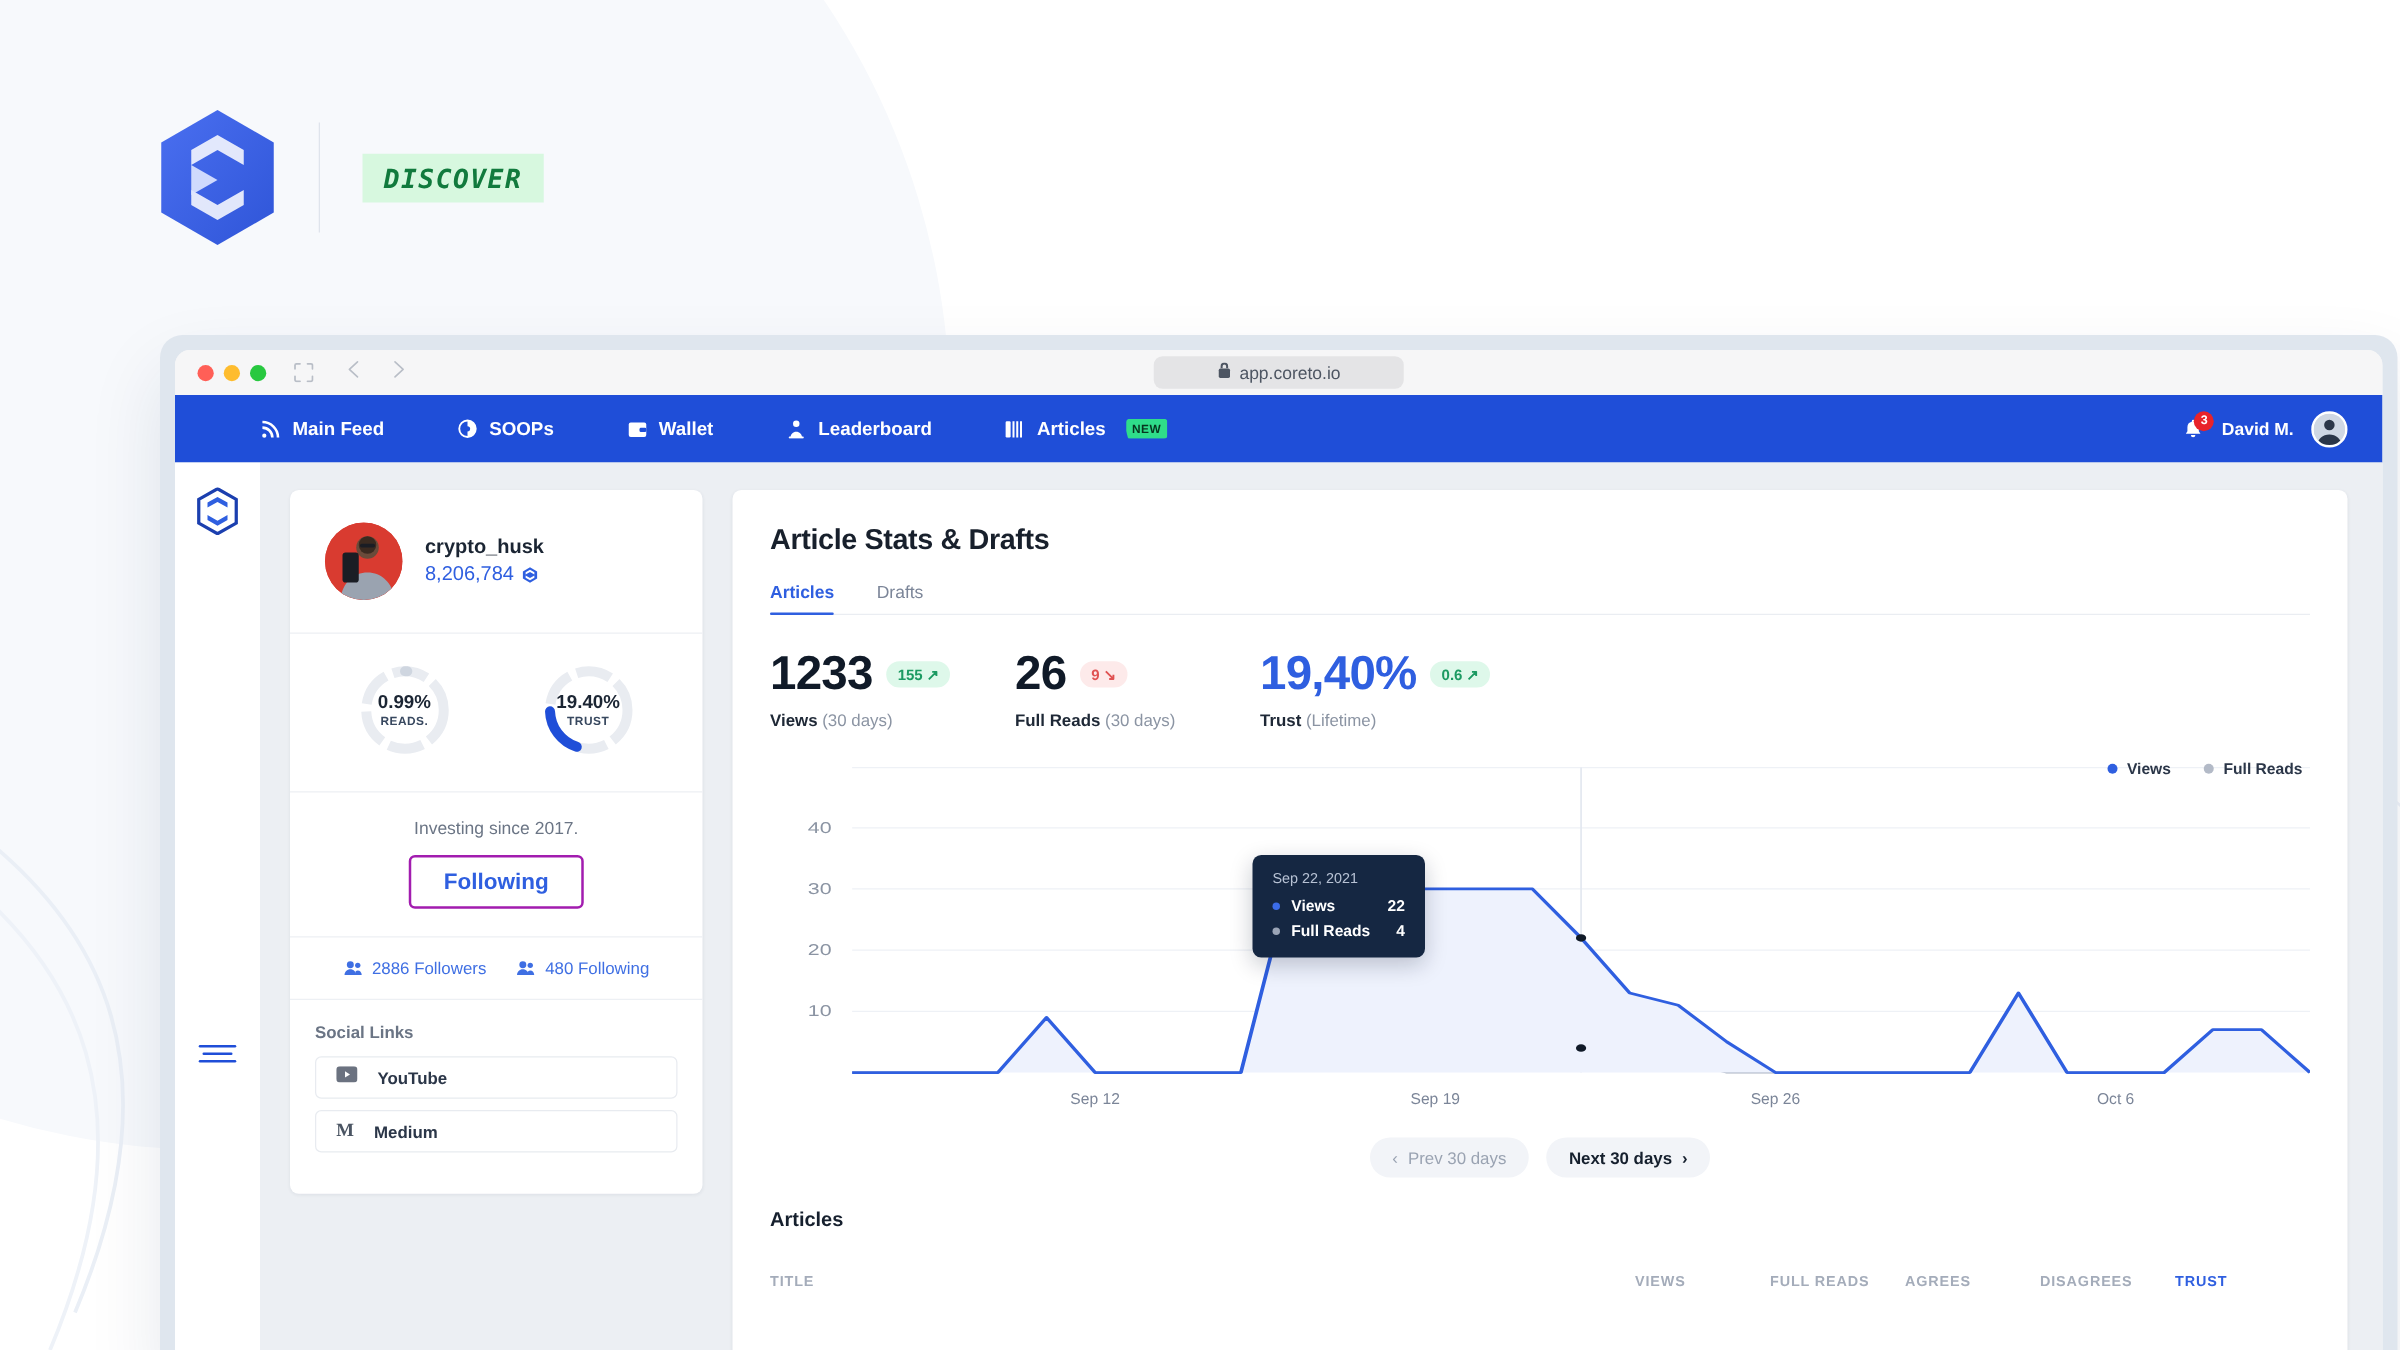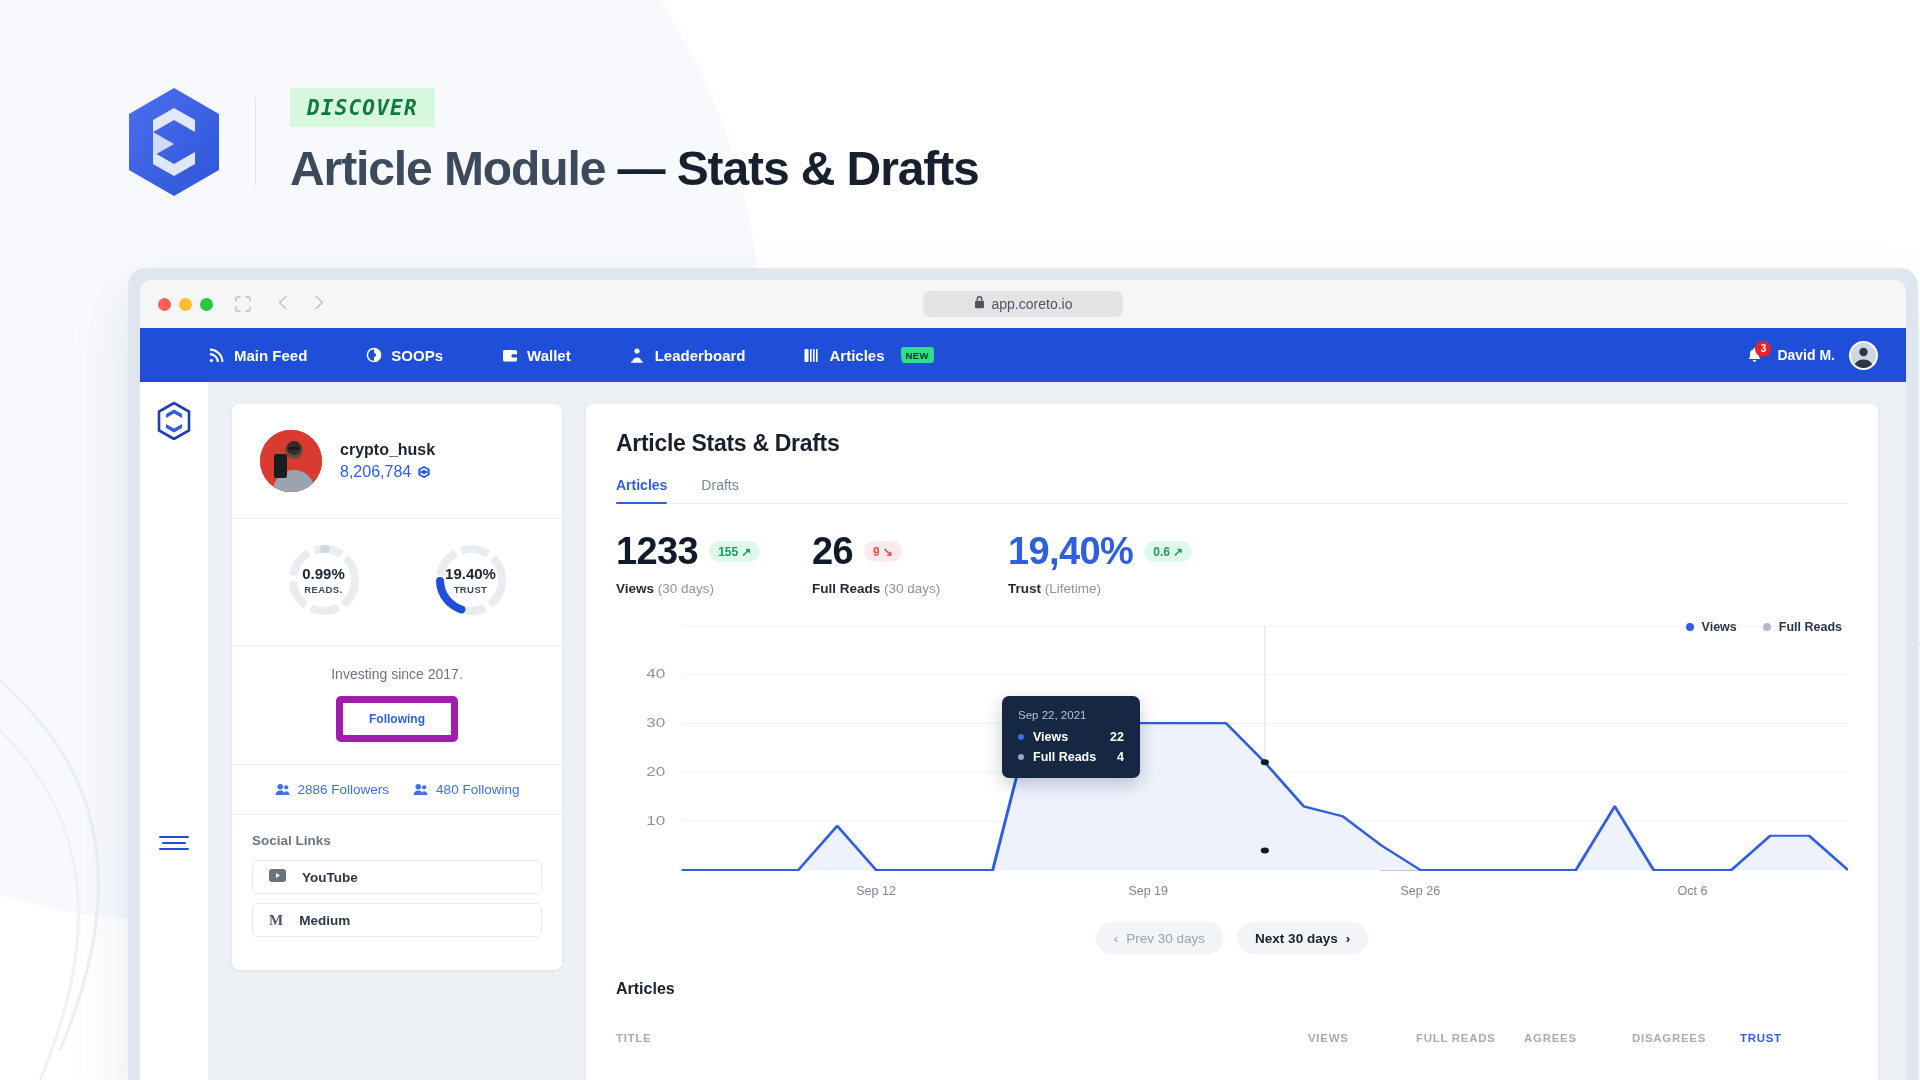--- a/index.html
+++ b/index.html
@@ -79,21 +79,21 @@
   }
   .browser {
     width: 100%; height: 100%;
     background: #f7f7f8;
     border-radius: 12px 12px 0 0;
     overflow: hidden;
     display: flex; flex-direction: column;
   }
 
   .browser-bar {
-    height: 48px; flex: none;
+    height: 36px; flex: none;
     background: #f6f6f7;
     display: flex; align-items: center;
     padding: 0 18px;
     position: relative;
   }
   .dots { display: flex; gap: 8px; align-items: center; }
   .dot { width: 13px; height: 13px; border-radius: 50%; }
   .dot.r { background: #ff5f57; }
   .dot.y { background: #febc2e; }
   .dot.g { background: #28c840; }
@@ -196,22 +196,22 @@
   .gauge { width: 78px; height: 78px; position: relative; }
   .gauge-txt {
     position: absolute; inset: 0; display: flex; flex-direction: column;
     align-items: center; justify-content: center; gap: 2px;
   }
   .gauge-val { font-size: 15px; font-weight: 700; color: #1b2533; }
   .gauge-lbl { font-size: 9.5px; font-weight: 700; color: #38485f; letter-spacing: .4px; }
   .pc-bio { text-align: center; font-size: 14px; color: #6b7585; padding: 20px 20px 0 20px;}
   .follow-wrap { display: flex; justify-content: center; padding: 14px 20px 22px 20px; }
   .btn-follow {
-    border: 7px solid #a21caf; color: #2f5fe0; background: #fff;
-    border-radius: 5px; padding: 9px 26px; font-size: 12px; font-weight: 700;
+    border: 2px solid #a21caf; color: #2f5fe0; background: #fff;
+    border-radius: 5px; padding: 9px 26px; font-size: 18px; font-weight: 700;
     cursor: pointer;
   }
   .pc-stats {
     display: flex; justify-content: center; gap: 24px; padding: 17px 14px;
     font-size: 13.5px; color: #3f6fe3;
   }
   .pc-stat { display: flex; align-items: center; gap: 8px; cursor: pointer; }
   .pc-social { padding: 18px 20px 24px 20px; }
   .pc-social-h { font-size: 13.5px; color: #6b7585; font-weight: 600; margin-bottom: 12px; }
   .social-row {
@@ -327,21 +327,20 @@
       </defs>
       <path d="M49 2 L94 28 L94 84 L49 110 L4 84 L4 28 Z" fill="url(#hexg)"></path>
       <path d="M70 34 L49 22 L28 34 L28 46 L49 34 L70 46 Z" fill="#ffffff" opacity=".85"></path>
       <path d="M70 78 L49 90 L28 78 L28 66 L49 78 L70 66 Z" fill="#ffffff" opacity=".85"></path>
       <path d="M28 46 L49 58 L28 70 Z" fill="#dfe7ff" opacity=".9"></path>
     </svg>
   </div>
   <div class="hdr-divider"></div>
   <div class="hdr-texts">
     <span class="eyebrow">DISCOVER</span>
-    <h1 class="page-title"><span>Article Module </span><span class="strong">— </span><span class="strong">Stats &amp; Drafts</span></h1>
   </div>
 </div>
 
 <div class="device">
   <div class="device-notch"></div>
   <div class="browser">
 
     <div class="browser-bar">
       <div class="dots">
         <span class="dot r"></span>

